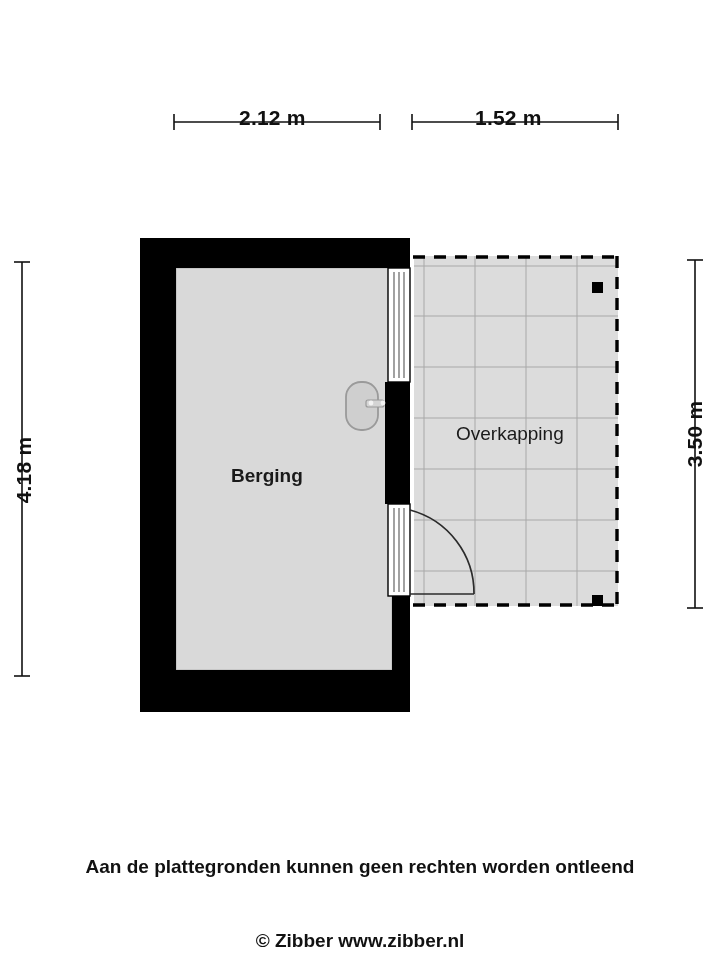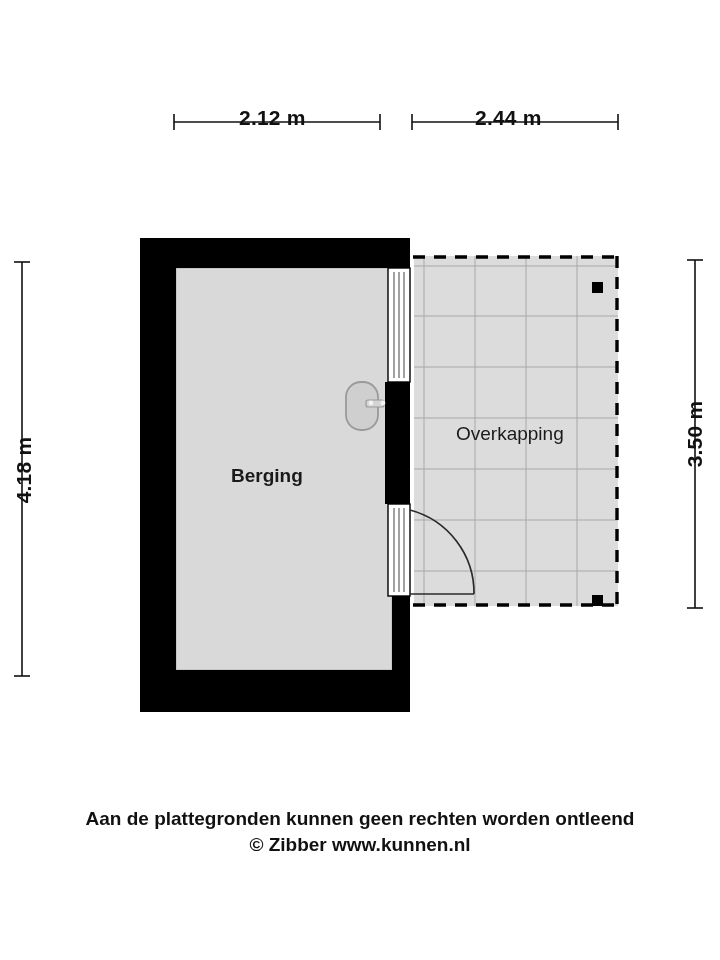--- a/index.html
+++ b/index.html
@@ -74,20 +74,21 @@
     width: 720px;
     text-align: center;
   }
   .footer-line {
     font-family: "Liberation Sans", sans-serif;
     font-size: 19px;
     font-weight: 700;
     color: #111111;
     line-height: 26px;
     white-space: nowrap;
+    margin-top: 48px;
   }
 </style>
 </head>
 <body>
 
 <div id="plan-root">
 
   <svg class="plan-svg" viewBox="0 0 720 960">
 
     <g stroke="#111111" stroke-width="1.6" fill="none">
@@ -179,25 +180,25 @@
       <g>
         <rect x="346" y="382" width="32" height="48" rx="15" ry="15" fill="#cfcfcf" stroke="#9a9a9a" stroke-width="1.8"></rect>
         <rect x="366" y="400" width="18" height="7" rx="2" ry="2" fill="#d4d4d4" stroke="#9a9a9a" stroke-width="1.2"></rect>
         <circle cx="371" cy="403" r="2.4" fill="#f2f2f2"></circle>
         <circle cx="383" cy="403" r="2.4" fill="#f2f2f2"></circle>
       </g>
     </g>
   </svg>
 
   <div class="dim-label dim-top-left">2.12 m</div>
-  <div class="dim-label dim-top-right">2.44 m</div>
+  <div class="dim-label dim-top-right">1.52 m</div>
   <div class="dim-label dim-left-v">4.18 m</div>
   <div class="dim-label dim-right-v">3.50 m</div>
 
   <div class="room-label label-berging">Berging</div>
   <div class="room-label label-overkapping">Overkapping</div>
 
   <div class="footer-block">
     <div class="footer-line">Aan de plattegronden kunnen geen rechten worden ontleend</div>
-    <div class="footer-line">© Zibber www.kunnen.nl</div>
+    <div class="footer-line">© Zibber www.zibber.nl</div>
   </div>
 
 </div>
 
 </body></html>

